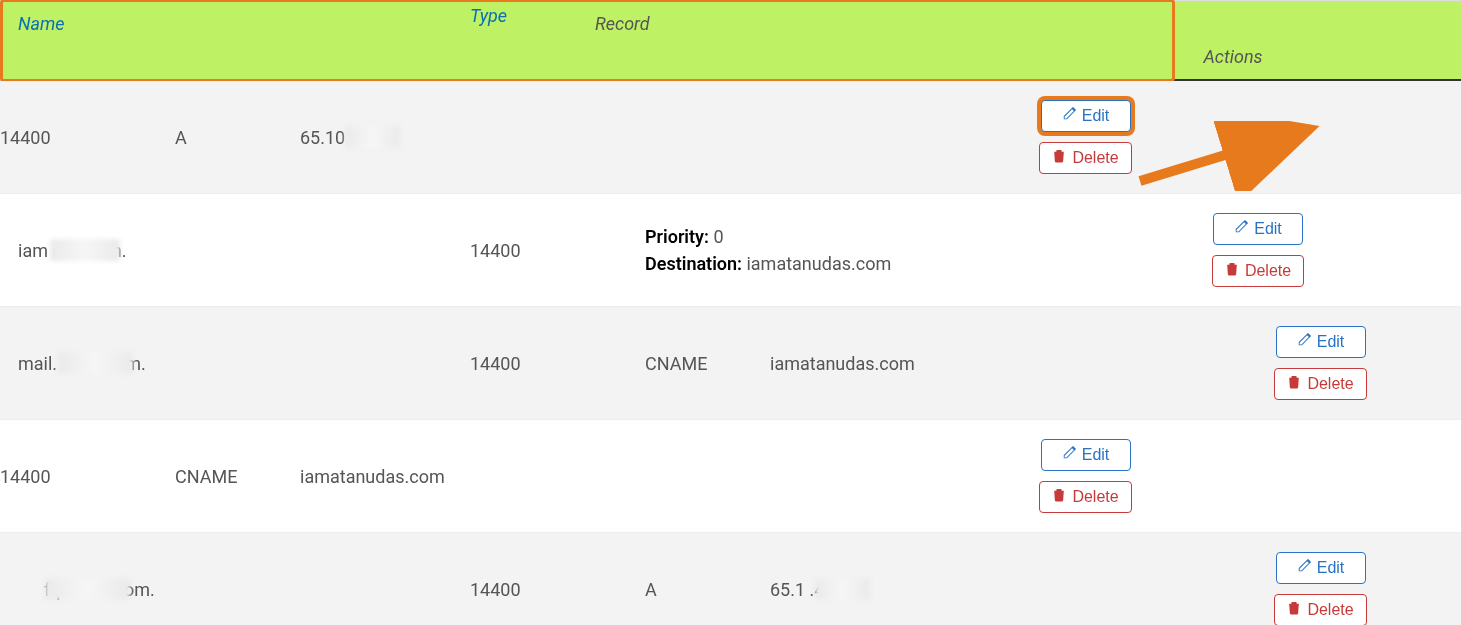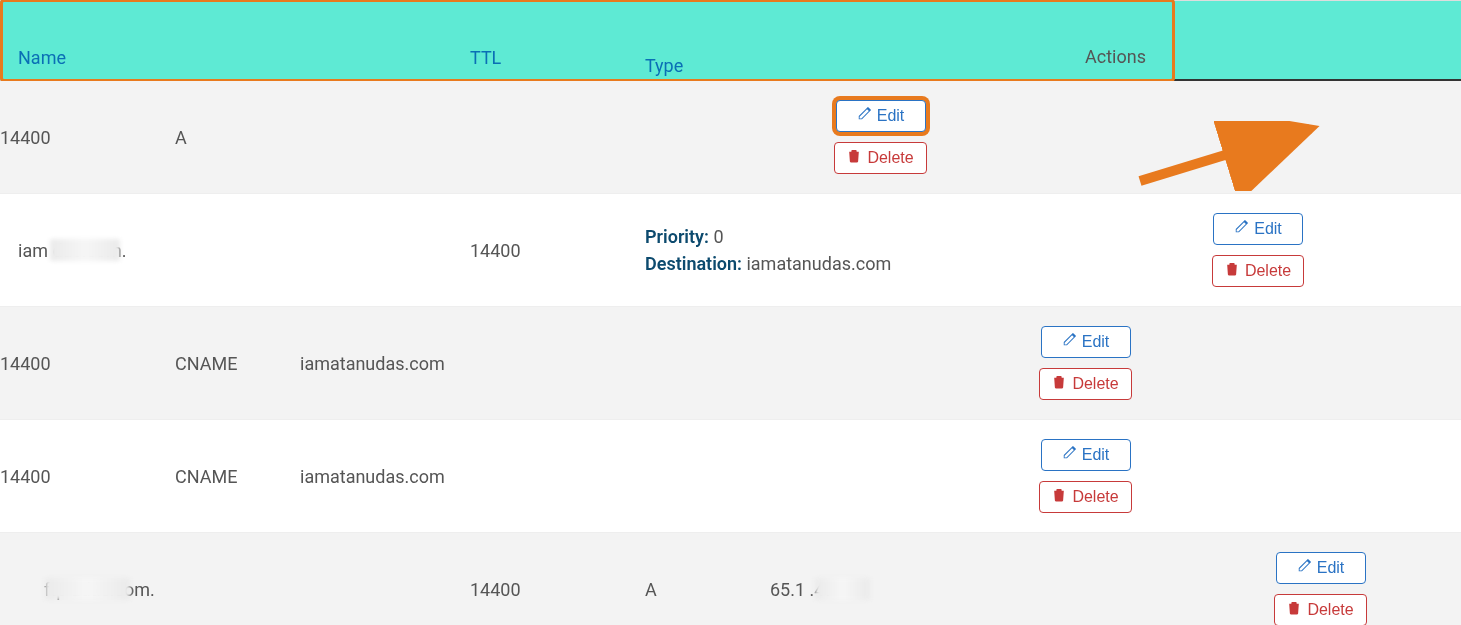--- a/index.html
+++ b/index.html
@@ -9,25 +9,26 @@
     color: #555;
     background: #fff;
     width: 1461px;
   }
   .table {
     width: 100%;
     border-collapse: collapse;
   }
   .thead {
     display: flex;
-    align-items: flex-end;
+    align-items: flex-start;
     border-top: 1px solid #ddd;
     border-bottom: 1px solid #ccc;
-    background: #5eead4;
+    background: #bef264;
     position: relative;
+    font-style: italic;
   }
   .col-name   { width: 470px; padding: 12px 18px; }
   .col-ttl    { width: 175px; padding: 12px 0; }
   .col-type   { width: 125px; padding: 4px 0; }
   .col-record { width: 410px; padding: 12px 0; }
   .col-actions{ flex: 1;       padding: 12px 0; text-align: center; border-bottom: 2px solid #333; margin-bottom:-1px;margin-top:33px; }
   .th-link { color: #0a6fb5; cursor: pointer; }
   .th-plain { color: #555; }
   .header-highlight {
     position: absolute;
@@ -43,21 +44,21 @@
     border-bottom: 1px solid #eee;
     position: relative;
   }
   .row.alt { background: #f3f3f3; }
   .row .col-name, .row .col-ttl, .row .col-type, .row .col-record {
     padding-top: 28px; padding-bottom: 28px;
     color: #555;
   }
   .row .col-name { padding-left: 18px; }
   .record-multi { line-height: 1.5; }
-  .record-multi b { color: #0c4a6e; font-weight: 600; }
+  .record-multi b { color: #000000; font-weight: 600; }
   .actions-cell {
     flex: 1;
     display: flex;
     flex-direction: column;
     align-items: center;
     gap: 10px;
     padding: 14px 0;
   }
   .btn {
     display: inline-flex;
@@ -92,30 +93,31 @@
     pointer-events: none;
   }
 </style>
 </head>
 <body>
 
 <div class="table">
 
   <div class="thead">
     <div class="col-name th-link">Name</div>
-    <div class="col-ttl th-link">TTL</div>
     <div class="col-type th-link">Type</div>
+    <div class="col-record th-plain">Record</div>
     <div class="col-actions th-plain">Actions</div>
     <div class="header-highlight"></div>
   </div>
 
   <div id="rows">
       <div class="row alt">
         <div class="col-ttl">14400</div>
         <div class="col-type">A</div>
+        <div class="col-record" style="position: relative;">65.10        .47<div class="blur-patch" style="left: 45px; top: calc(50% - 11px); width: 55px; height: 22px;"></div></div>
         <div class="actions-cell">
           <button class="btn btn-edit btn-highlight">
             <span><svg class="icon-pencil" viewBox="0 0 16 16" fill="currentColor">
                 <path d="M12.146.146a.5.5 0 0 1 .708 0l3 3a.5.5 0 0 1 0 .708L5.707 14H2v-3.707L12.146.146zM11.5 2.5 3 11v2h2l8.5-8.5-2-2z"></path>
               </svg></span>
             <span>Edit</span>
           </button>
           <button class="btn btn-delete">
             <span><svg class="icon-trash" viewBox="0 0 16 16" fill="currentColor">
                 <path d="M5.5 5.5v7h1v-7h-1zm2 0v7h1v-7h-1zm2 0v7h1v-7h-1z"></path>
@@ -152,20 +154,21 @@
           <button class="btn btn-delete">
             <span><svg class="icon-trash" viewBox="0 0 16 16" fill="currentColor">
                 <path d="M5.5 5.5v7h1v-7h-1zm2 0v7h1v-7h-1zm2 0v7h1v-7h-1z"></path>
                 <path d="M2.5 3h11l-.8 11.2A1.5 1.5 0 0 1 11.2 15.5H4.8a1.5 1.5 0 0 1-1.5-1.3L2.5 3zM6 1h4a1 1 0 0 1 1 1v1H5V2a1 1 0 0 1 1-1z"></path>
               </svg></span>
             <span>Delete</span>
           </button>
         </div>
       </div>
       <div class="row alt">
+        <div class="col-name" style="position: relative;">mail.          udas.com.<div class="blur-patch" style="left: 58px; top: calc(50% - 11px); width: 75px; height: 22px;"></div></div>
         <div class="col-ttl">14400</div>
         <div class="col-type">CNAME</div>
         <div class="col-record" style="position: relative;">iamatanudas.com</div>
         <div class="actions-cell">
           <button class="btn btn-edit">
             <span><svg class="icon-pencil" viewBox="0 0 16 16" fill="currentColor">
                 <path d="M12.146.146a.5.5 0 0 1 .708 0l3 3a.5.5 0 0 1 0 .708L5.707 14H2v-3.707L12.146.146zM11.5 2.5 3 11v2h2l8.5-8.5-2-2z"></path>
               </svg></span>
             <span>Edit</span>
           </button>

